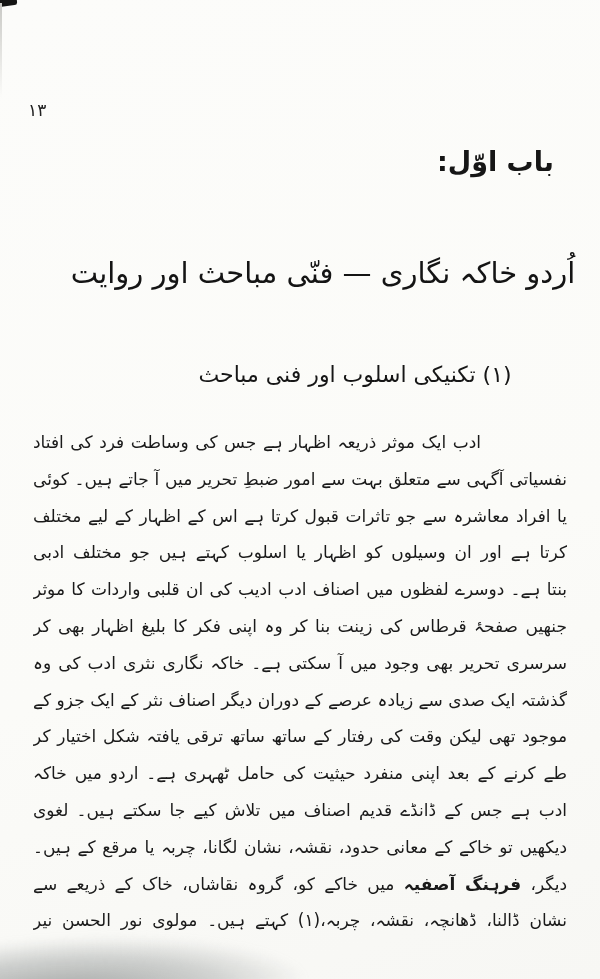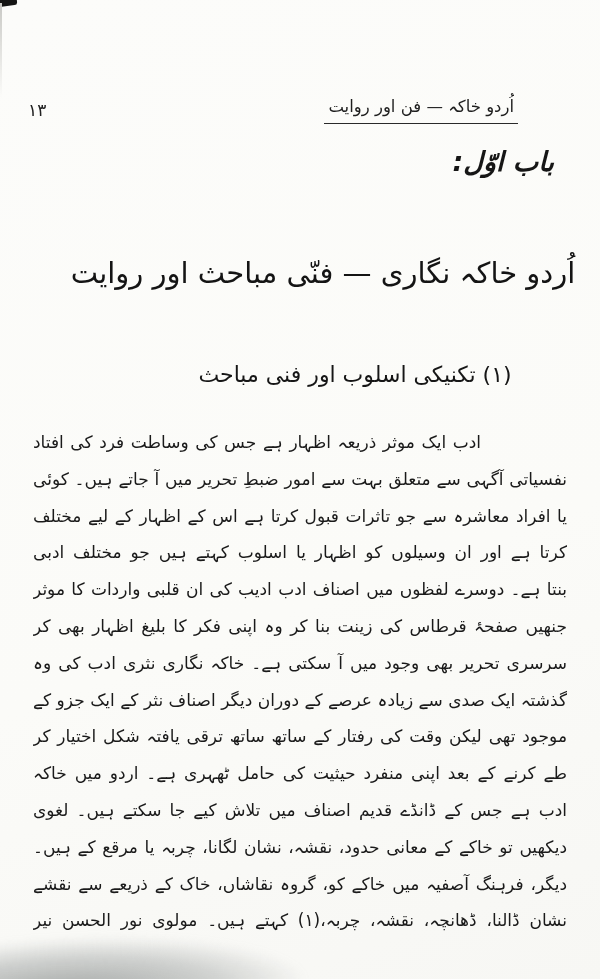--- a/index.html
+++ b/index.html
@@ -35,21 +35,21 @@
   }
   .running-head{
     position:absolute;top:97px;right:82px;
     font-size:16.5px;color:#1e1e1e;
     padding:0 4px 7px 4px;
     border-bottom:1.6px solid #2a2a2a;
     letter-spacing:0;
   }
   .chapter-label{
     position:absolute;top:146px;right:46px;
-    font-size:27px;font-weight:bold;color:#161616;font-style:italic;
+    font-size:27px;font-weight:bold;color:#161616;
   }
   .main-heading{
     position:absolute;top:256px;left:46px;right:0;
     text-align:center;
     font-size:29px;font-weight:normal;color:#141414;
   }
   .section-heading{
     position:absolute;top:362px;left:110px;right:0;
     text-align:center;
     font-size:22px;font-weight:normal;color:#161616;
@@ -61,33 +61,32 @@
   }
   .body-paragraph .line{
     height:36.8px;line-height:36.8px;
     text-align:justify;text-align-last:justify;
     -moz-text-align-last:justify;
     white-space:normal;overflow:hidden;
   }
   .body-paragraph .line.first{
     padding-right:86px;
   }
-  .body-paragraph .bold{font-weight:normal;margin-top:46px;}
+  .body-paragraph .bold{font-weight:bold;margin-top:46px;}
 </style>
 </head>
 <body>
 
 <div class="page" style="color: rgb(28, 28, 28);">
 
   <div class="corner-mark"></div>
   <div class="edge-line"></div>
 
   <div class="page-number">۱۳</div>
 
-  <div class="running-head">اُردو خاکہ — فن اور روایت</div>
 
   <div class="chapter-label">باب اوّل:</div>
 
   <div class="main-heading">اُردو خاکہ نگاری — فنّی مباحث اور روایت</div>
 
   <div class="section-heading">(۱) تکنیکی اسلوب اور فنی مباحث</div>
 
   <div class="body-paragraph">
       <div class="line first"><span>ادب ایک موثر ذریعہ اظہار ہے جس کی وساطت فرد کی افتاد طبعی، واردات قلبی اور</span></div>
       <div class="line"><span>نفسیاتی آگہی سے متعلق بہت سے امور ضبطِ تحریر میں آ جاتے ہیں۔ کوئی بھی فن کار معاشرے</span></div>

